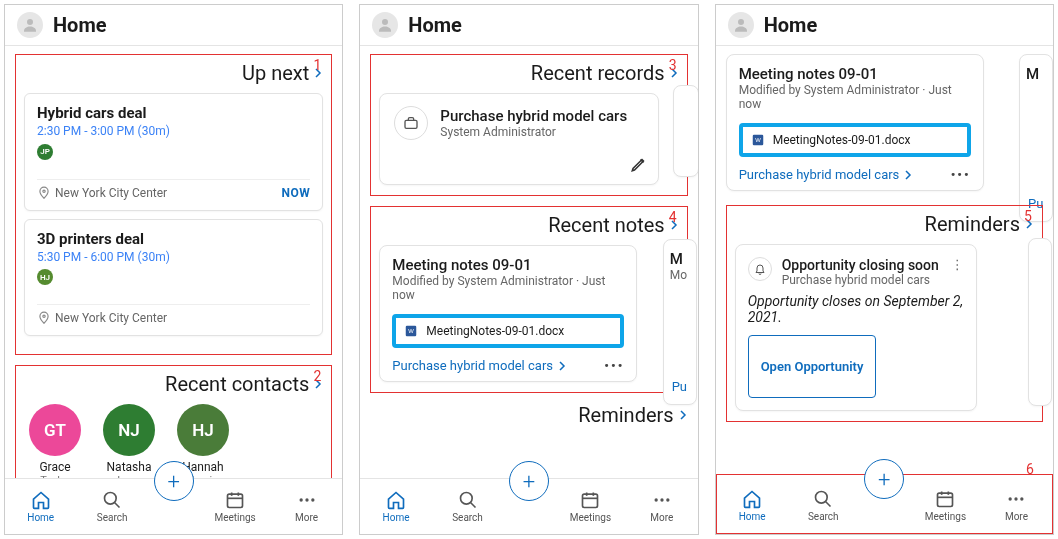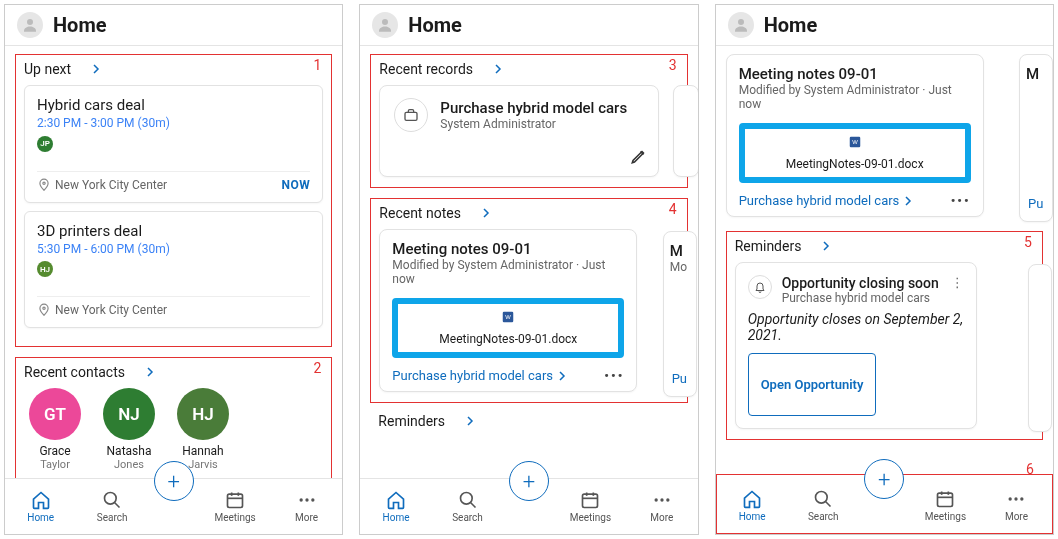--- a/index.html
+++ b/index.html
@@ -46,35 +46,36 @@
     margin-bottom: 10px;
     position: relative;
   }
   .callout-num {
     position: absolute;
     top: 2px; right: 10px;
     color: #e33232;
     font-size: 14px;
   }
   .section-row {
-    display: flex; align-items: center; gap: 20px;
-    font-size: 14px;
+    display: flex; align-items: center; gap: 4px;
+    font-size: 20px;
     margin-bottom: 8px;
     cursor: pointer;
+    justify-content: flex-end;
   }
   .section-row .chev { color: #0f6cbd; }
   .card {
     background: #fff;
     border: 1px solid #e2e2e2;
     border-radius: 6px;
     padding: 10px 12px;
     margin-bottom: 8px;
     box-shadow: 0 1px 2px rgba(0,0,0,0.04);
   }
-  .card-title { font-size: 15px; font-weight: 400; margin-bottom: 2px; }
+  .card-title { font-size: 15px; font-weight: 700; margin-bottom: 2px; }
   .card-sub { font-size: 12px; color: #3b82f6; }
   .dot {
     width: 16px; height: 16px; border-radius: 50%;
     display: inline-flex; align-items: center; justify-content: center;
     color: #fff; font-size: 8px; font-weight: 600;
   }
   .green-dot { background: #2e7d32; }
   .green2-dot { background: #558b2f; }
   .loc-row {
     display:flex; align-items:center; justify-content:space-between;
@@ -114,24 +115,23 @@
     position:absolute; right:-12px; width:26px;
     background:#fff; border:1px solid #e2e2e2; border-radius:8px;
     box-shadow:0 1px 2px rgba(0,0,0,0.04);
   }
   .note-card {
     background:#fff; border:1px solid #e2e2e2; border-radius:8px;
     padding:10px 12px 8px 12px; box-shadow:0 1px 2px rgba(0,0,0,0.04);
     width: 258px;
   }
   .attach {
-    border:6px solid #0ea5e9; border-radius:4px; padding:6px 8px;
+    border:4px solid #0ea5e9; border-radius:4px; padding:6px 8px;
     display:flex; align-items:center; gap:8px; margin-top:12px; margin-bottom:10px;
     font-size:12px;
-    flex-direction:column;
   }
   .link-row { display:flex; align-items:center; justify-content:space-between; }
   .blue-link { color:#0f6cbd; font-size:13px; display:flex; align-items:center; gap:4px; }
   .dots { letter-spacing:2px; font-weight:700; color:#444; }
   .reminder-card {
     background:#fff; border:1px solid #e2e2e2; border-radius:8px;
     padding:12px; box-shadow:0 1px 2px rgba(0,0,0,0.04);
     width: 242px;
   }
   .bell-icon {

